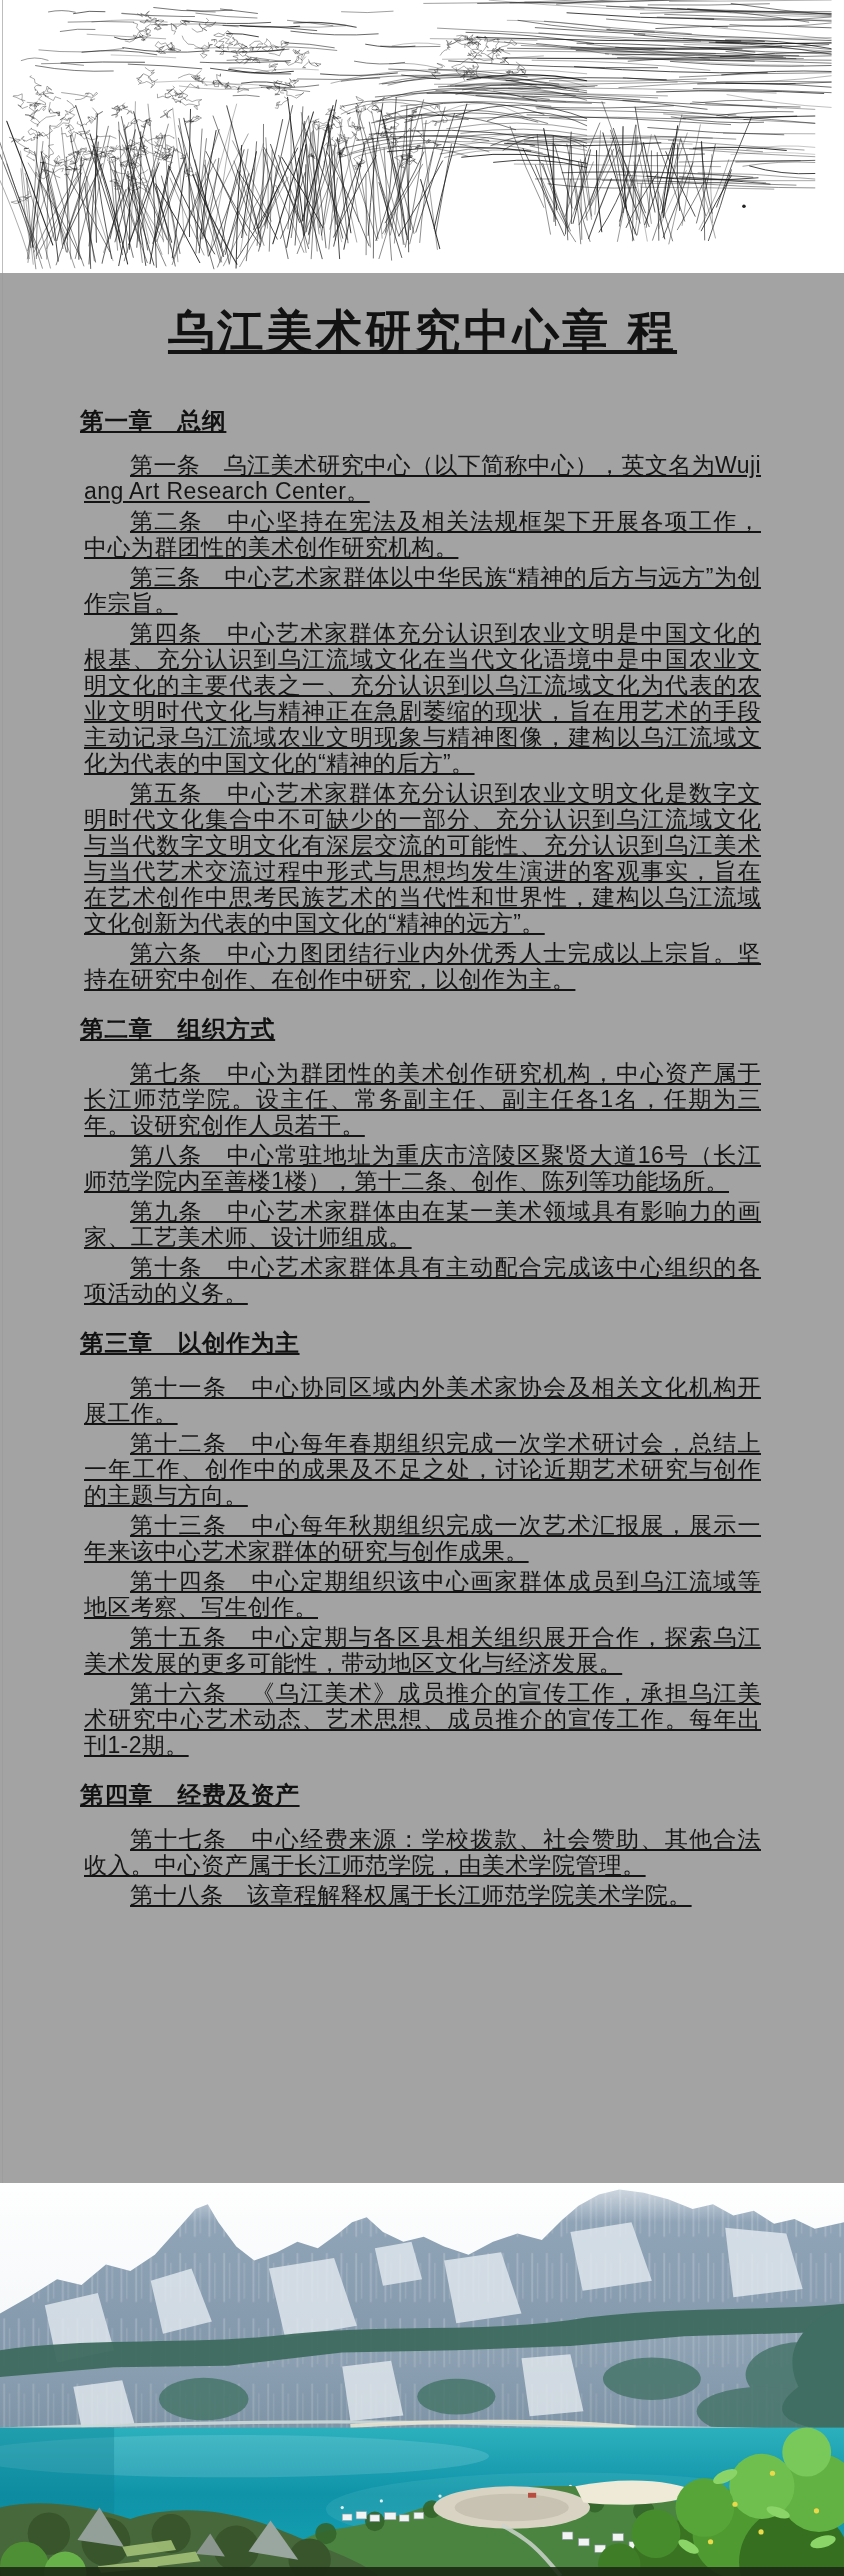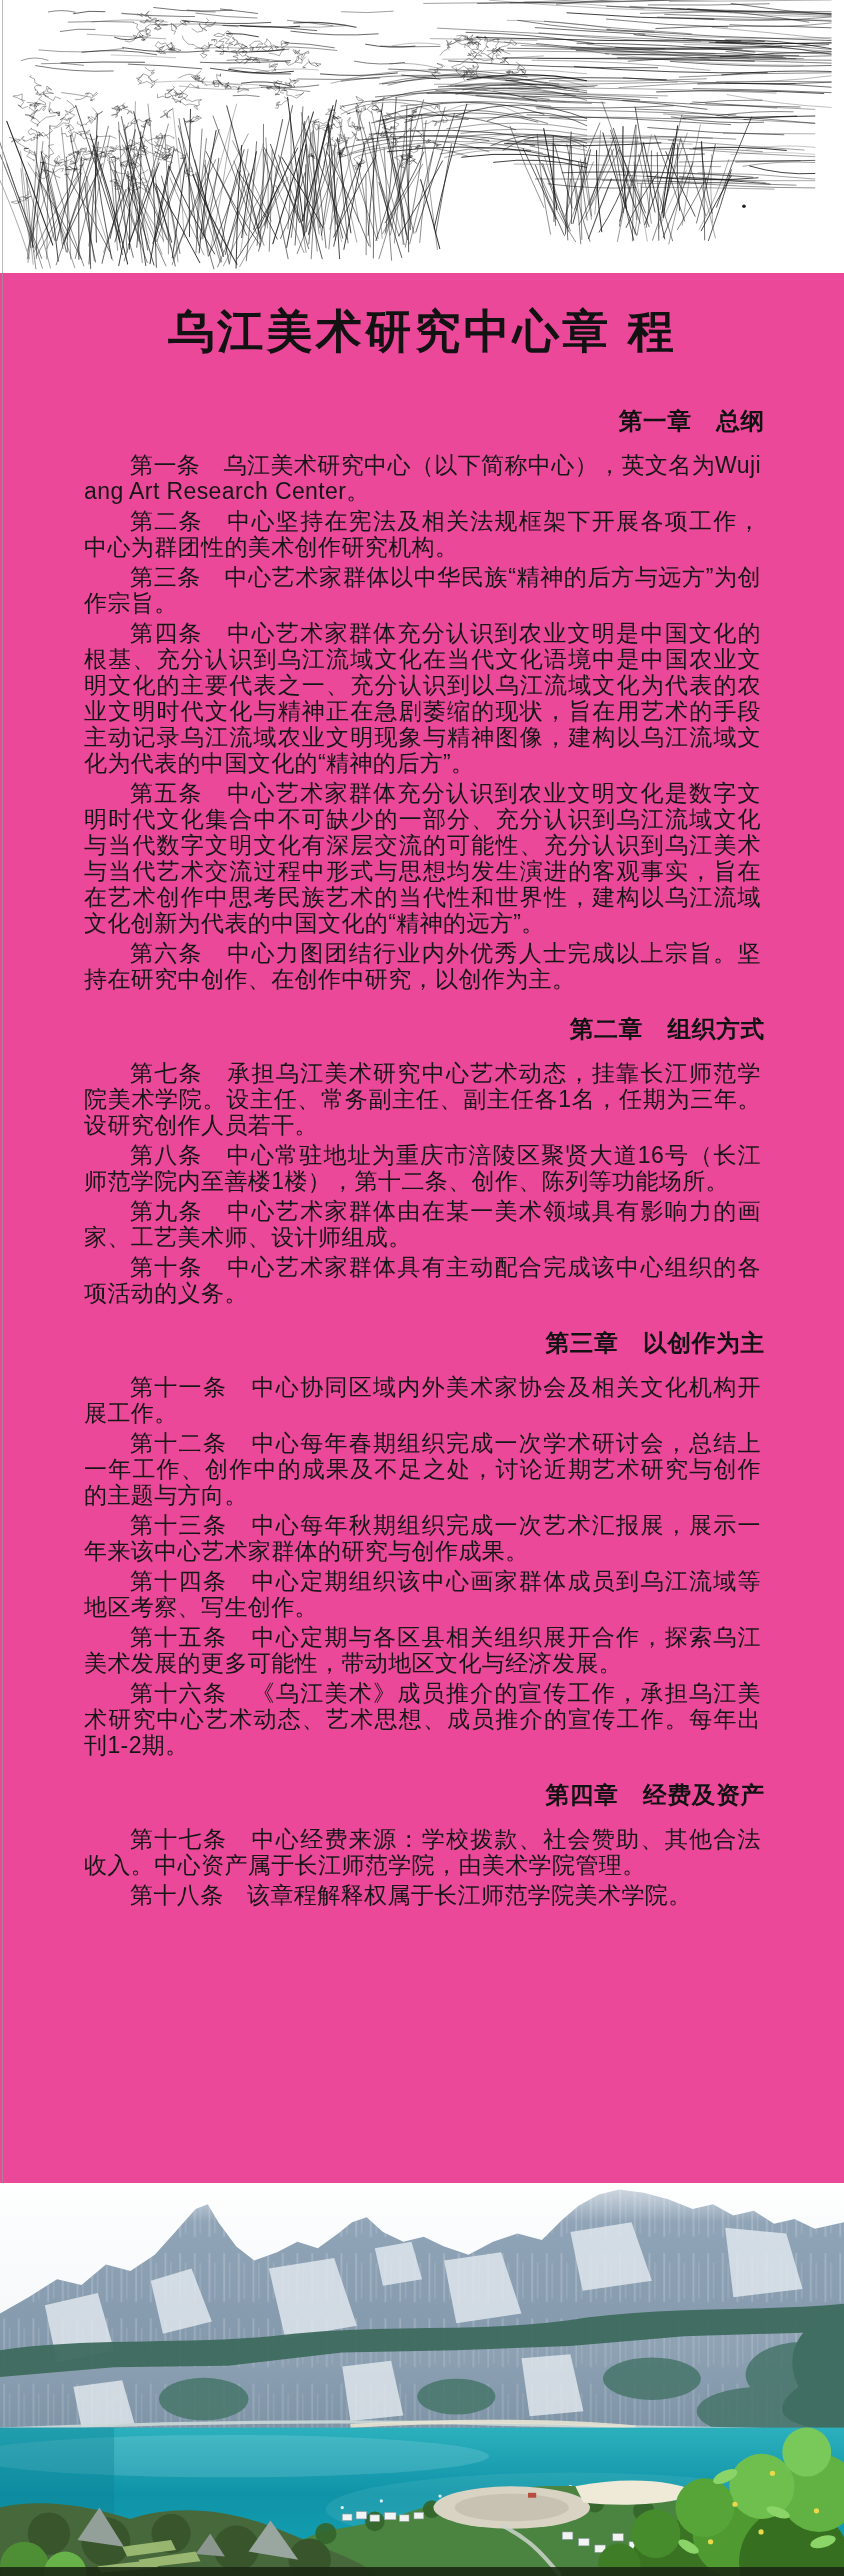--- a/index.html
+++ b/index.html
@@ -1,42 +1,43 @@
 <!DOCTYPE html>
 <html style="font-size:13px"><head>
 <meta charset="utf-8">
 <style>
   html,body{margin:0;padding:0;background:#ffffff;}
   .page{
     position:relative;
     width:845px;height:2576px;
-    background:#ec4899;
+    background:#a3a3a3;
     overflow:hidden;
     font-family:"Liberation Sans", sans-serif;
     color:#141414;
+    text-decoration:underline;
   }
   .left-rule{
     position:absolute;left:2.4px;top:0;width:0.8px;height:2576px;
     background:#9a9a9a;opacity:.65;
   }
   .sketch{display:block;width:845px;height:273px;background:#fff;}
   h1.title{
     margin:35px 0 0;
     text-align:center;
     font-size:46px;
     font-weight:bold;
     line-height:1;
     letter-spacing:3.3px;
     color:#121212;
   }
   main.charter{
     padding:0 80px;
   }
   h2.chapter{
-    font-size:23.6px;font-weight:bold;text-align:right;
+    font-size:23.6px;font-weight:bold;text-align:left;
     line-height:33px;margin:21px 0 14px;letter-spacing:0.8px;color:#121212;
   }
   h2.chapter:first-child{margin-top:51px;}
   p.article{
     font-size:23px;line-height:26px;margin:4px;
     text-indent:2em;
     text-align:justify;
     text-justify:inter-character;
     word-break:break-all;
     letter-spacing:0.4px;
@@ -754,21 +755,21 @@
 
   <main class="charter">
       <h2 class="chapter">第一章　总纲</h2>
       <p class="article">第一条　乌江美术研究中心（以下简称中心），英文名为Wujiang Art Research Center。</p>
       <p class="article">第二条　中心坚持在宪法及相关法规框架下开展各项工作，中心为群团性的美术创作研究机构。</p>
       <p class="article">第三条　中心艺术家群体以中华民族“精神的后方与远方”为创作宗旨。</p>
       <p class="article">第四条　中心艺术家群体充分认识到农业文明是中国文化的根基、充分认识到乌江流域文化在当代文化语境中是中国农业文明文化的主要代表之一、充分认识到以乌江流域文化为代表的农业文明时代文化与精神正在急剧萎缩的现状，旨在用艺术的手段主动记录乌江流域农业文明现象与精神图像，建构以乌江流域文化为代表的中国文化的“精神的后方”。</p>
       <p class="article">第五条　中心艺术家群体充分认识到农业文明文化是数字文明时代文化集合中不可缺少的一部分、充分认识到乌江流域文化与当代数字文明文化有深层交流的可能性、充分认识到乌江美术与当代艺术交流过程中形式与思想均发生演进的客观事实，旨在在艺术创作中思考民族艺术的当代性和世界性，建构以乌江流域文化创新为代表的中国文化的“精神的远方”。</p>
       <p class="article">第六条　中心力图团结行业内外优秀人士完成以上宗旨。坚持在研究中创作、在创作中研究，以创作为主。</p>
       <h2 class="chapter">第二章　组织方式</h2>
-      <p class="article">第七条　承担乌江美术研究中心艺术动态，挂靠长江师范学院美术学院。设主任、常务副主任、副主任各1名，任期为三年。设研究创作人员若干。</p>
+      <p class="article">第七条　中心为群团性的美术创作研究机构，中心资产属于长江师范学院。设主任、常务副主任、副主任各1名，任期为三年。设研究创作人员若干。</p>
       <p class="article">第八条　中心常驻地址为重庆市涪陵区聚贤大道16号（长江师范学院内至善楼1楼），第十二条、创作、陈列等功能场所。</p>
       <p class="article">第九条　中心艺术家群体由在某一美术领域具有影响力的画家、工艺美术师、设计师组成。</p>
       <p class="article">第十条　中心艺术家群体具有主动配合完成该中心组织的各项活动的义务。</p>
       <h2 class="chapter">第三章　以创作为主</h2>
       <p class="article">第十一条　中心协同区域内外美术家协会及相关文化机构开展工作。</p>
       <p class="article">第十二条　中心每年春期组织完成一次学术研讨会，总结上一年工作、创作中的成果及不足之处，讨论近期艺术研究与创作的主题与方向。</p>
       <p class="article">第十三条　中心每年秋期组织完成一次艺术汇报展，展示一年来该中心艺术家群体的研究与创作成果。</p>
       <p class="article">第十四条　中心定期组织该中心画家群体成员到乌江流域等地区考察、写生创作。</p>
       <p class="article">第十五条　中心定期与各区县相关组织展开合作，探索乌江美术发展的更多可能性，带动地区文化与经济发展。</p>
       <p class="article">第十六条　《乌江美术》成员推介的宣传工作，承担乌江美术研究中心艺术动态、艺术思想、成员推介的宣传工作。每年出刊1-2期。</p>

